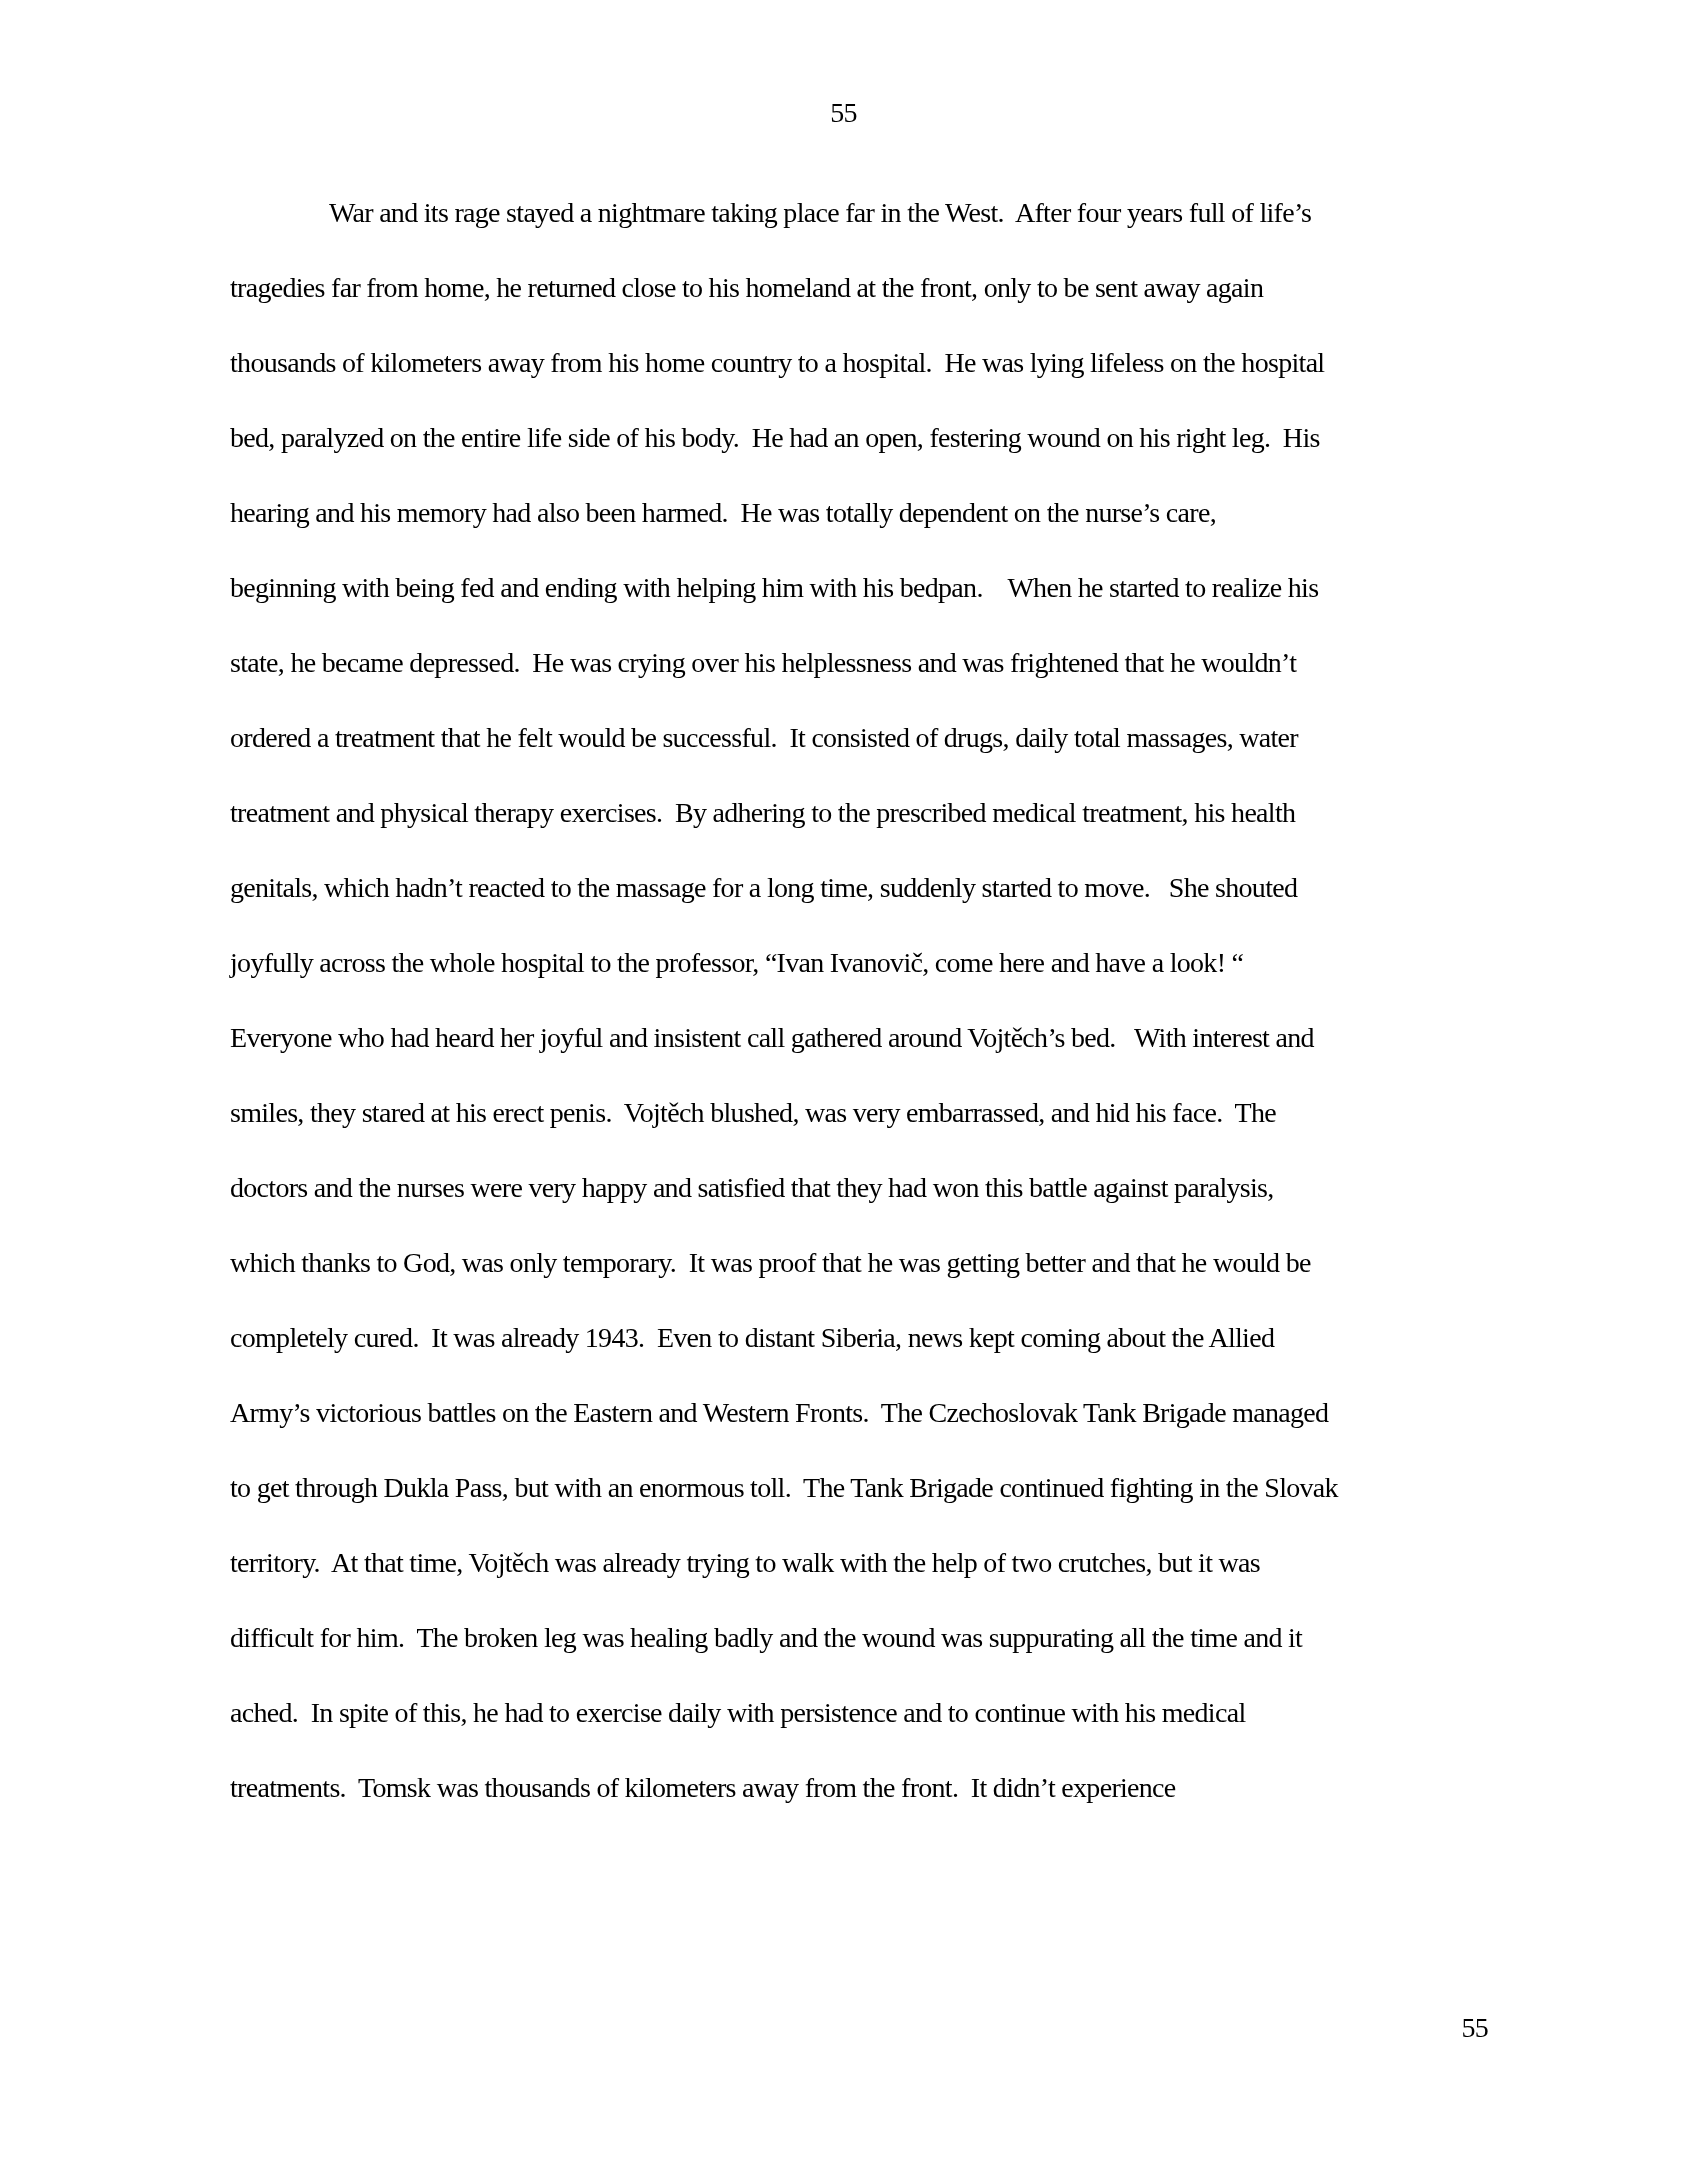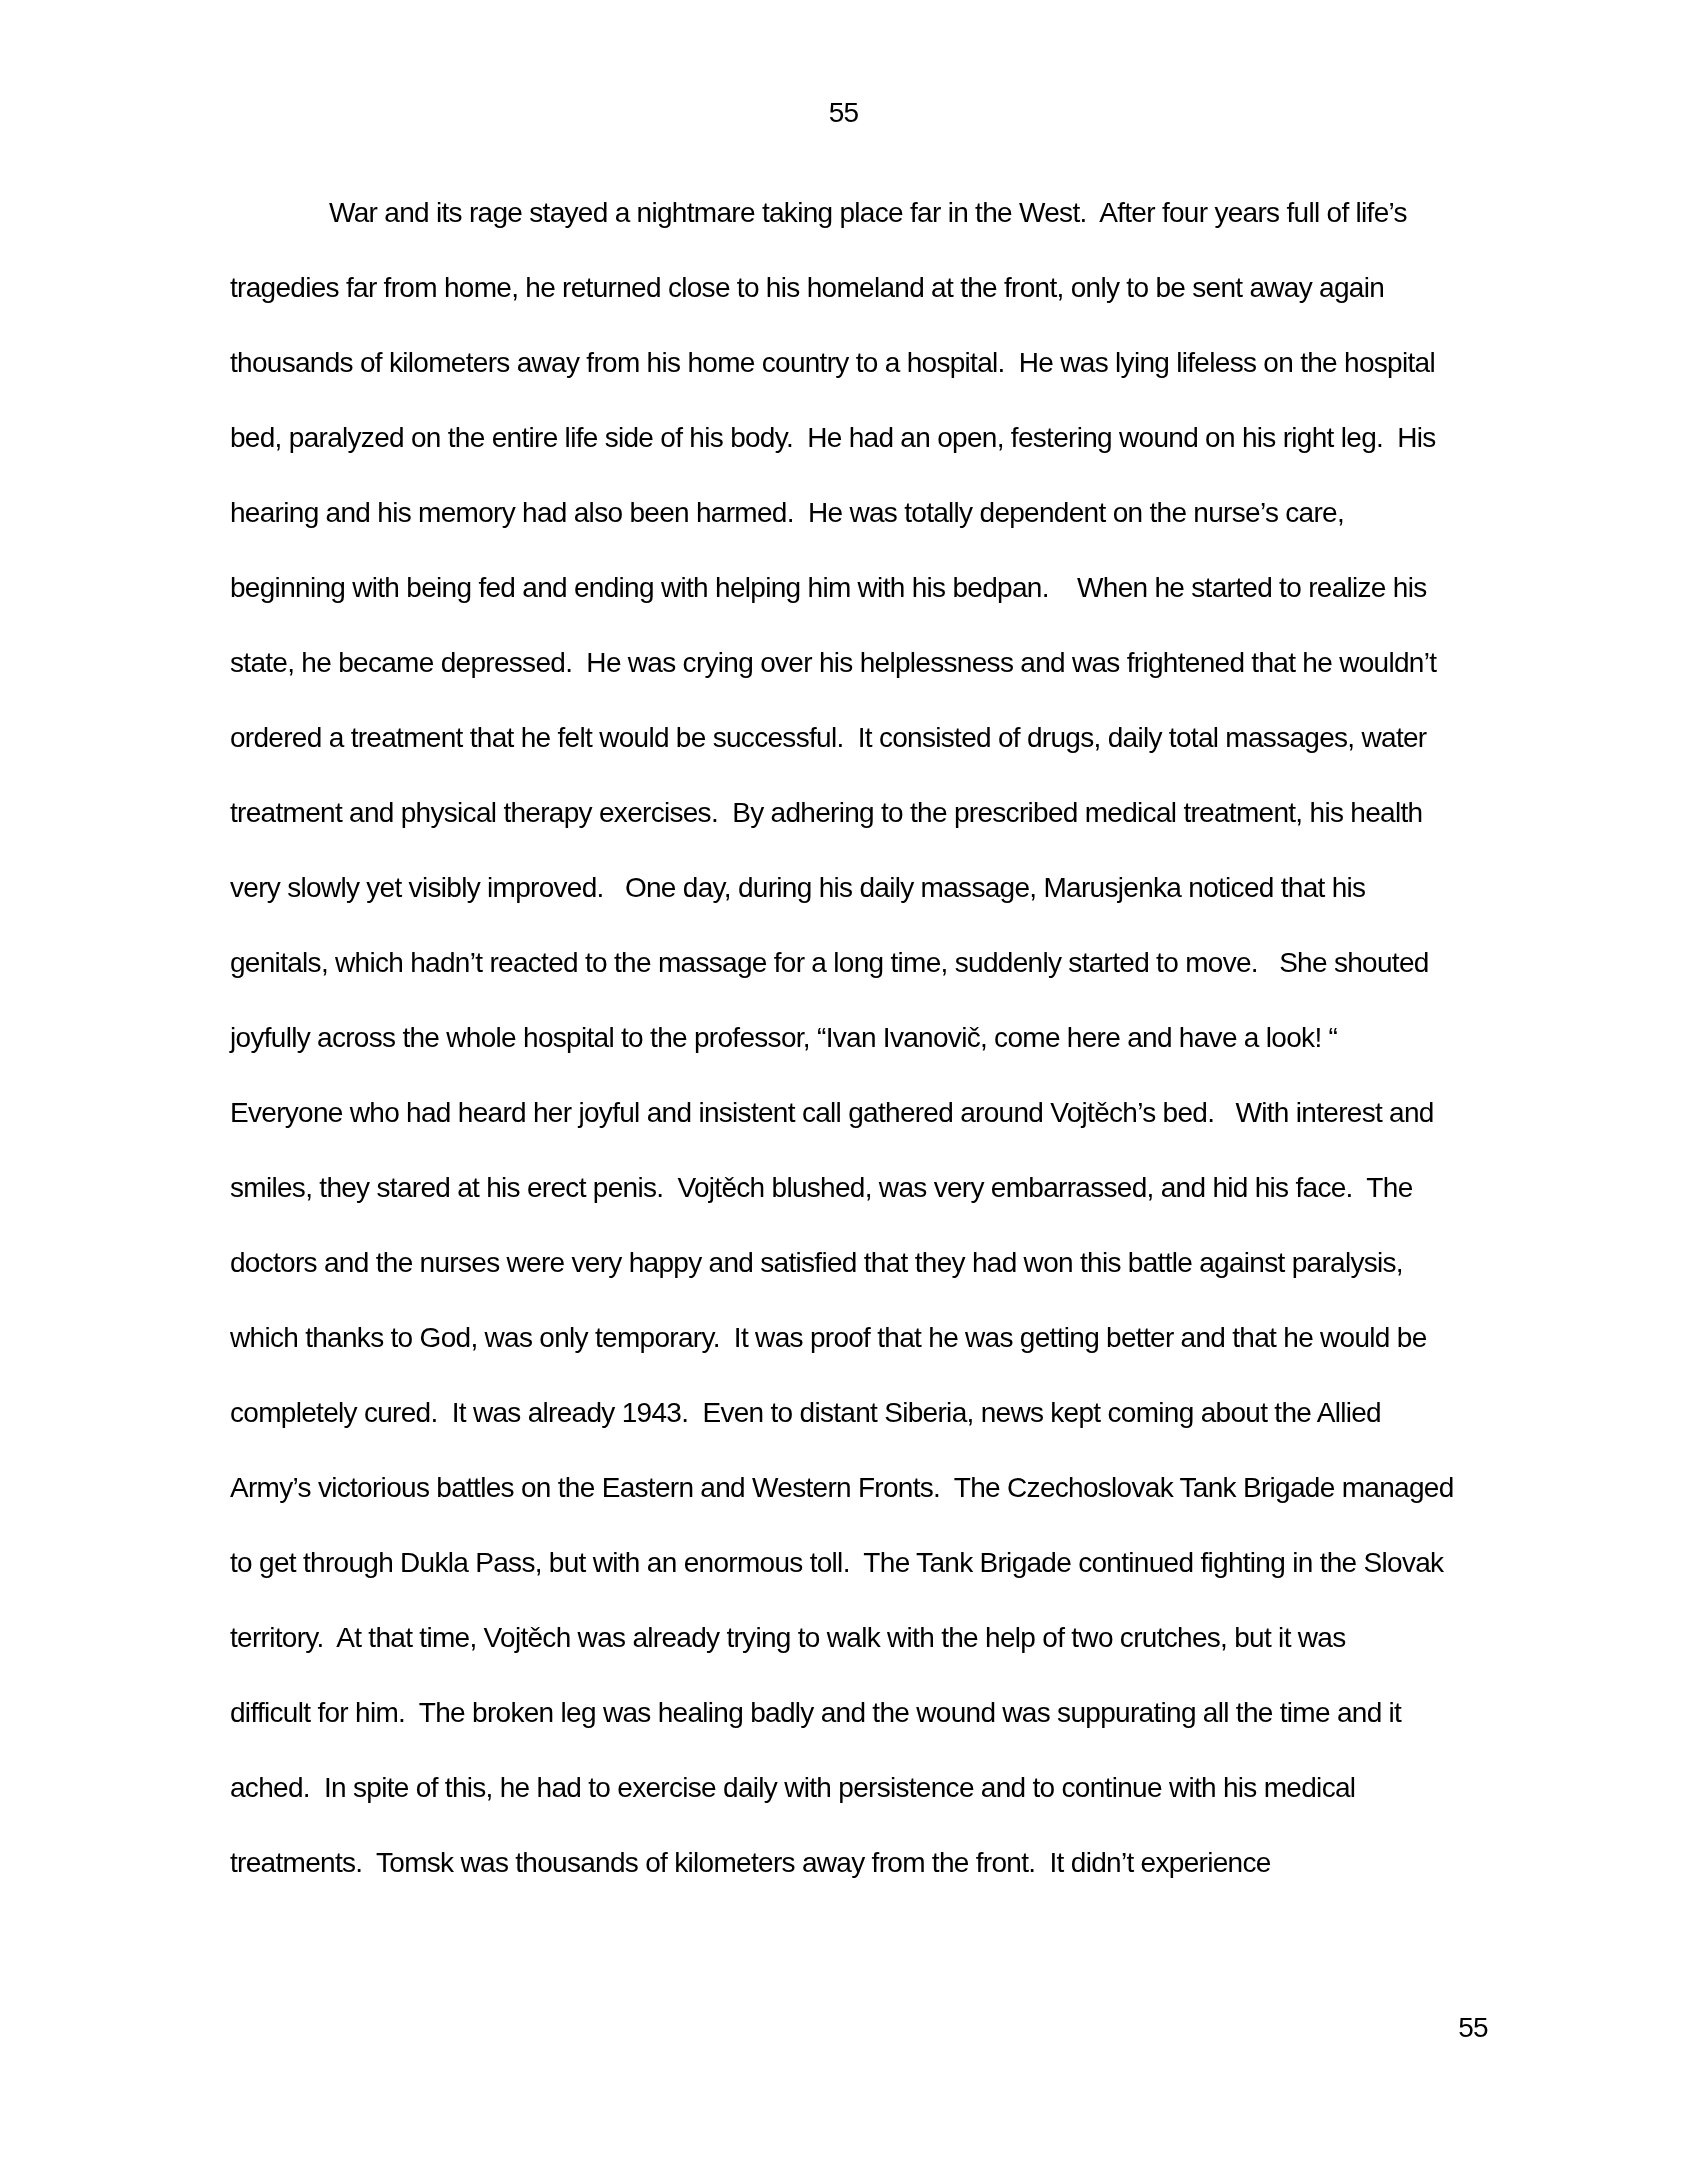--- a/index.html
+++ b/index.html
@@ -6,21 +6,21 @@
     margin: 0;
     padding: 0;
     background: #ffffff;
   }
   .page {
     position: relative;
     width: 1687px;
     height: 2183px;
     background: #ffffff;
     color: #000000;
-    font-family: Liberation Sans, sans-serif;
+    font-family: Liberation Serif, serif;
     overflow: hidden;
   }
   .header-num {
     position: absolute;
     top: 93px;
     left: 0;
     width: 1687px;
     text-align: center;
     font-size: 28px;
     letter-spacing: -0.7px;
@@ -64,21 +64,20 @@
   <div class="body-text">
     <div class="line indent">War and its rage stayed a nightmare taking place far in the West.  After four years full of life’s</div>
     <div class="line">tragedies far from home, he returned close to his homeland at the front, only to be sent away again</div>
     <div class="line">thousands of kilometers away from his home country to a hospital.  He was lying lifeless on the hospital</div>
     <div class="line">bed, paralyzed on the entire life side of his body.  He had an open, festering wound on his right leg.  His</div>
     <div class="line">hearing and his memory had also been harmed.  He was totally dependent on the nurse’s care,</div>
     <div class="line">beginning with being fed and ending with helping him with his bedpan.    When he started to realize his</div>
     <div class="line">state, he became depressed.  He was crying over his helplessness and was frightened that he wouldn’t</div>
     <div class="line">ordered a treatment that he felt would be successful.  It consisted of drugs, daily total massages, water</div>
     <div class="line">treatment and physical therapy exercises.  By adhering to the prescribed medical treatment, his health</div>
-    <div class="line">very slowly yet visibly improved.   One day, during his daily massage, Marusjenka noticed that his</div>
     <div class="line">genitals, which hadn’t reacted to the massage for a long time, suddenly started to move.   She shouted</div>
     <div class="line">joyfully across the whole hospital to the professor, “Ivan Ivanovič, come here and have a look! “</div>
     <div class="line">Everyone who had heard her joyful and insistent call gathered around Vojtěch’s bed.   With interest and</div>
     <div class="line">smiles, they stared at his erect penis.  Vojtěch blushed, was very embarrassed, and hid his face.  The</div>
     <div class="line">doctors and the nurses were very happy and satisfied that they had won this battle against paralysis,</div>
     <div class="line">which thanks to God, was only temporary.  It was proof that he was getting better and that he would be</div>
     <div class="line">completely cured.  It was already 1943.  Even to distant Siberia, news kept coming about the Allied</div>
     <div class="line">Army’s victorious battles on the Eastern and Western Fronts.  The Czechoslovak Tank Brigade managed</div>
     <div class="line">to get through Dukla Pass, but with an enormous toll.  The Tank Brigade continued fighting in the Slovak</div>
     <div class="line">territory.  At that time, Vojtěch was already trying to walk with the help of two crutches, but it was</div>

